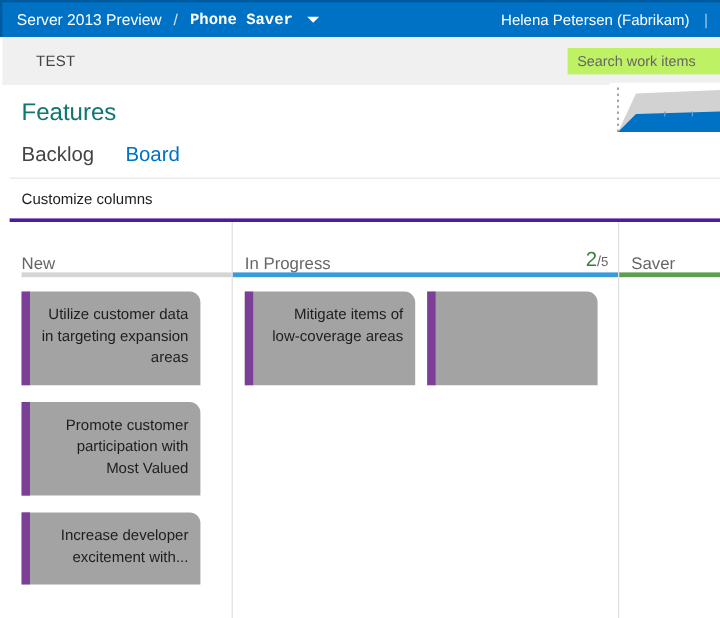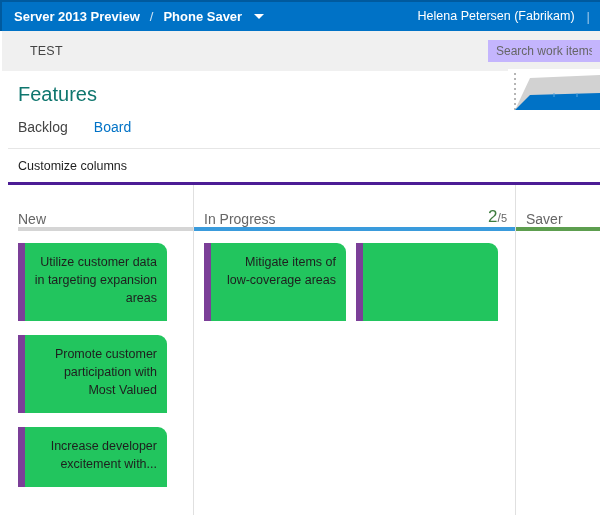--- a/index.html
+++ b/index.html
@@ -15,50 +15,50 @@
   #top-bar {
     position: absolute; left: 0; top: 0;
     width: 600px; height: 31px;
     background: #0072c6;
     border-top: 2px solid #005a9e;
     border-left: 2px solid #005a9e;
     display: flex; align-items: center;
     color: #ffffff;
   }
   #breadcrumb { display: flex; align-items: center; padding-left: 12px; }
-  .bc-root { font-size: 13px; color: #ffffff; font-weight: bold; }
+  .bc-root { font-size: 13px; color: #ffffff; }
   .bc-sep { font-size: 13px; color: #cfe4f5; margin: 0 10px; }
-  .bc-current { font-size: 13px; font-weight: bold; color: #ffffff; }
+  .bc-current { font-size: 13px; font-weight: bold; color: #ffffff; font-family: Liberation Mono, monospace; }
   #project-chevron {
     margin-left: 12px; width: 0; height: 0;
     border-left: 5px solid transparent;
     border-right: 5px solid transparent;
     border-top: 5px solid #ffffff;
     cursor: pointer;
   }
-  #top-right { margin-left: auto; display: flex; align-items: flex-start; padding-right: 10px; }
+  #top-right { margin-left: auto; display: flex; align-items: center; padding-right: 10px; }
   #user-name { font-size: 12.5px; color: #ffffff; }
   #user-divider { margin-left: 12px; color: #9cc9ea; font-size: 13px; }
 
   
   #sub-bar {
     position: absolute; left: 0; top: 31px;
     width: 600px; height: 40px;
     background: #f0f0f0;
     display: flex; align-items: center;
     border-left: 2px solid #ffffff;
   }
   #team-label {
     margin-left: 28px; font-size: 12.5px; color: #444444;
     letter-spacing: .2px;
   }
   #search-box {
     margin-left: auto; margin-right: 0;
-    width: 112px; height: 22px;
-    background: #c4b5fd; border: none;
+    width: 127px; height: 22px;
+    background: #bef264; border: none;
     font-family: "Liberation Sans", sans-serif;
     font-size: 12px; color: #666666;
     padding: 0 8px;
   }
   #search-box::placeholder { color: #666666; opacity: 1; }
 
   
   #page {
     position: absolute; left: 0; top: 71px;
     width: 600px; height: 444px;
@@ -82,21 +82,21 @@
     background: #ffffff;
   }
 
   
   #tabs-row {
     height: 32px; padding-left: 10px;
     display: flex; align-items: flex-start; gap: 26px;
     border-bottom: 1px solid #e6e6e6;
   }
   .tab {
-    font-size: 14px; color: #444444;
+    font-size: 17px; color: #444444;
     cursor: pointer; padding-top: 2px;
   }
   .tab.active { color: #0072c6; font-weight: normal; }
 
   
   #customize-row {
     height: 36px; padding-left: 10px;
     display: flex; align-items: center;
     border-bottom: 3px solid #4c1d95;
   }
@@ -146,21 +146,21 @@
     gap: 0;
   }
   .lane { display: flex; flex-direction: column; gap: 14px; }
   #lane-new { width: 100%; padding-left: 10px; padding-right: 26px; }
   #lane-ip-a { width: 152px; padding-left: 10px; }
   #lane-ip-b { width: 152px; padding-left: 10px; }
 
   
   .card {
     position: relative;
-    background: #22c55e;
+    background: #a3a3a3;
     border-top-right-radius: 9px;
     min-height: 78px;
     padding: 10px 10px 10px 16px;
     cursor: pointer;
   }
   .card-accent {
     position: absolute; left: 0; top: 0;
     width: 7px; height: 100%;
     background: #7b3f98;
   }

